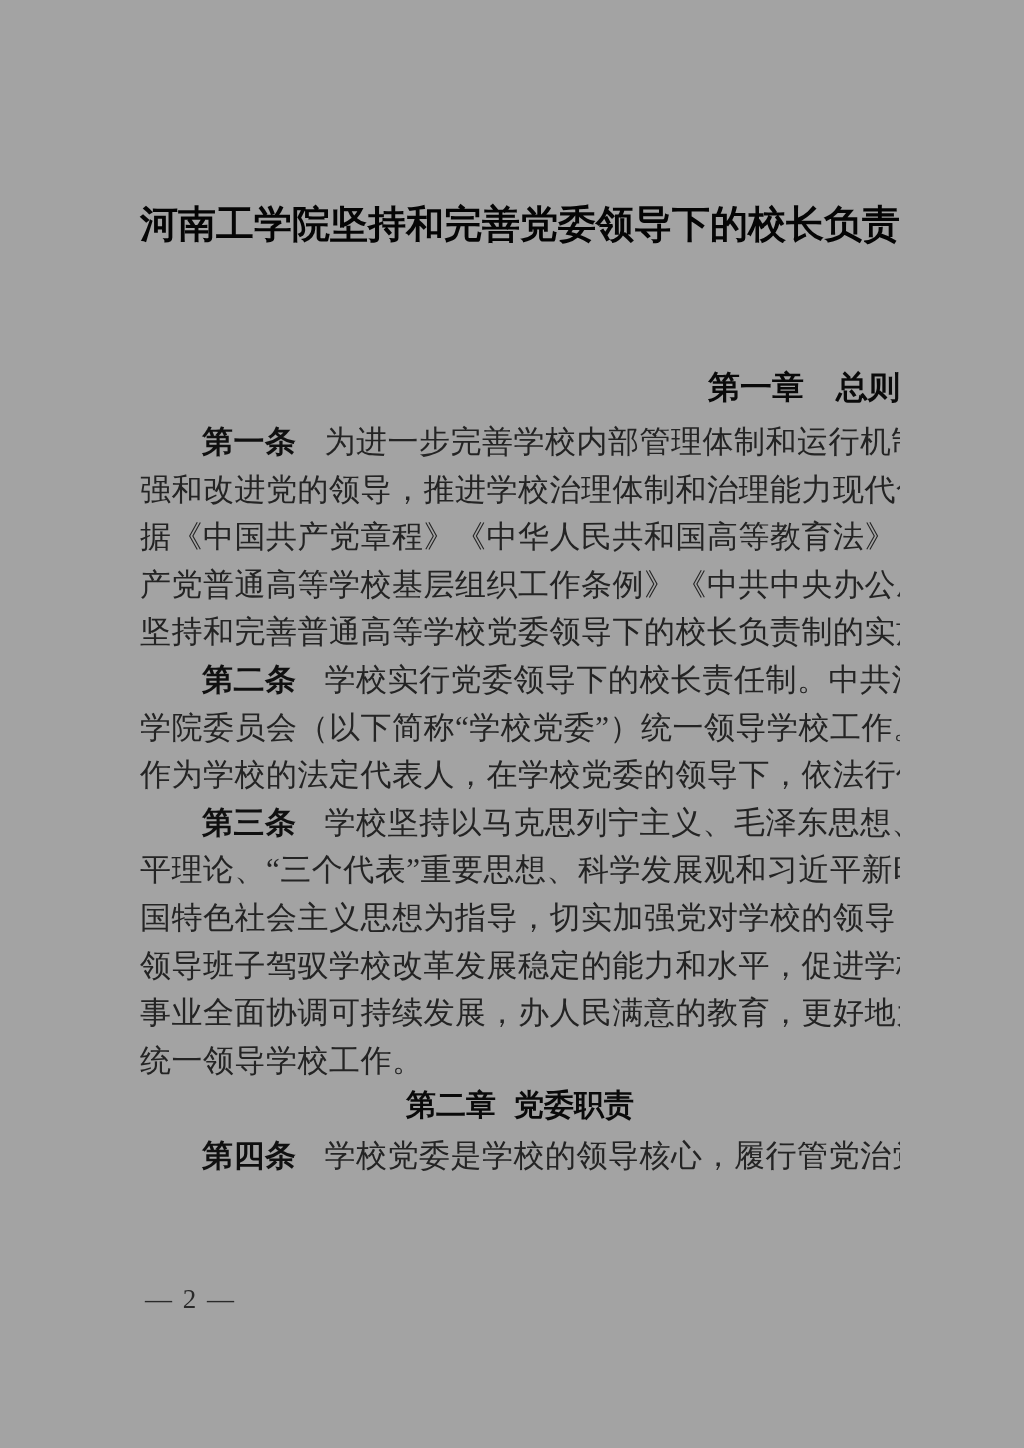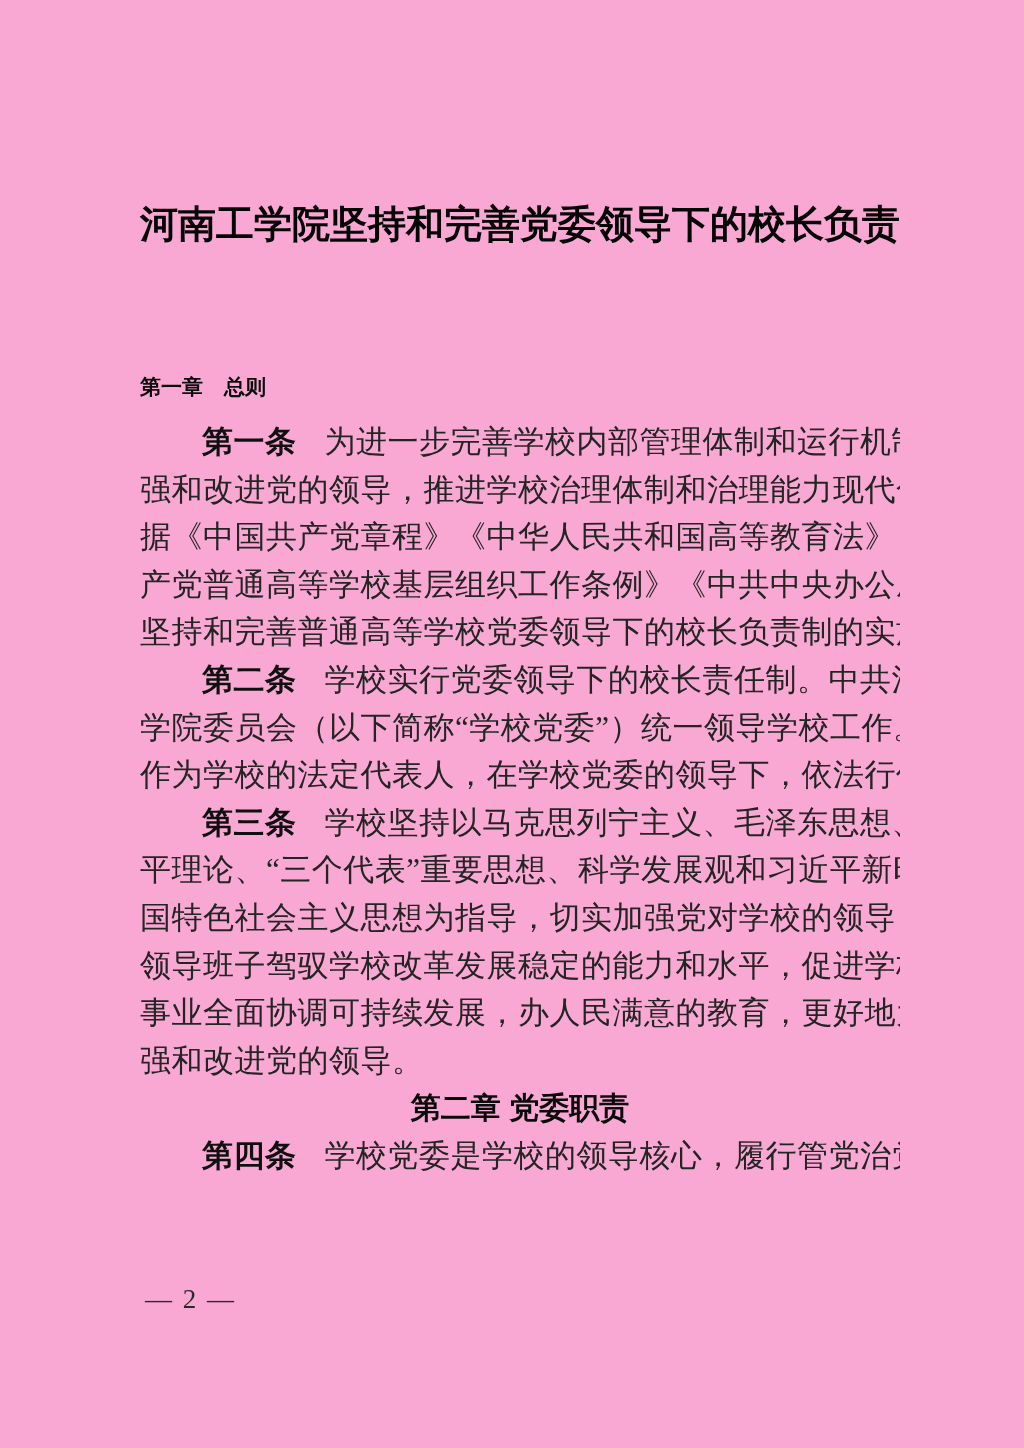--- a/index.html
+++ b/index.html
@@ -4,21 +4,21 @@
 <style>
   html, body {
     margin: 0;
     padding: 0;
     background: #ffffff;
   }
   .page {
     position: relative;
     width: 1024px;
     height: 1448px;
-    background: #f9a8d4;
+    background: #a3a3a3;
     overflow: hidden;
     font-family: "Liberation Serif", "DejaVu Serif", serif;
     color: #242424;
   }
   .doc-title {
     position: absolute;
     left: 140px;
     top: 192px;
     width: 760px;
     text-align: center;
@@ -27,22 +27,22 @@
     font-weight: bold;
     color: #050505;
     letter-spacing: 0px;
     font-family: "Liberation Serif", "DejaVu Serif", serif;
   }
   .chapter-1 {
     position: absolute;
     left: 140px;
     top: 370px;
     width: 760px;
-    text-align: left;
-    font-size: 21px;
+    text-align: right;
+    font-size: 32px;
     line-height: 34px;
     font-weight: bold;
     color: #0a0a0a;
     font-family: "Liberation Sans", "DejaVu Sans", sans-serif;
   }
   .body-col {
     position: absolute;
     left: 140px;
     top: 418px;
     width: 760px;
@@ -70,21 +70,21 @@
     margin-right: 28px;
   }
   .chapter-2 {
     height: 47.6px;
     line-height: 47.6px;
     text-align: center;
     text-align-last: center;
     font-size: 30px;
     font-weight: bold;
     color: #0a0a0a;
-    font-family: Liberation Sans, sans-serif;
+    font-family: Liberation Mono, monospace;
     white-space: nowrap;
   }
   .page-number {
     position: absolute;
     left: 145px;
     top: 1284px;
     font-size: 27px;
     line-height: 30px;
     color: #2a2a2a;
     letter-spacing: 2px;
@@ -117,21 +117,21 @@
     <div class="line">学院委员会（以下简称“学校党委”）统一领导学校工作。校长</div>
     <div class="line">作为学校的法定代表人，在学校党委的领导下，依法行使职权，</div>
 
     <div class="line first">
       <span class="article-label">第三条</span><span>学校坚持以马克思列宁主义、毛泽东思想、邓小</span>
     </div>
     <div class="line">平理论、“三个代表”重要思想、科学发展观和习近平新时代中</div>
     <div class="line">国特色社会主义思想为指导，切实加强党对学校的领导，提高</div>
     <div class="line">领导班子驾驭学校改革发展稳定的能力和水平，促进学校各项</div>
     <div class="line">事业全面协调可持续发展，办人民满意的教育，更好地为经济</div>
-    <div class="line end">强和改进党的领导。</div>
+    <div class="line end">统一领导学校工作。</div>
 
     <div class="chapter-2">第二章 党委职责</div>
 
     <div class="line first">
       <span class="article-label">第四条</span><span>学校党委是学校的领导核心，履行管党治党、办</span>
     </div>
 
   </div>
 
   <div class="page-number">— 2 —</div>

